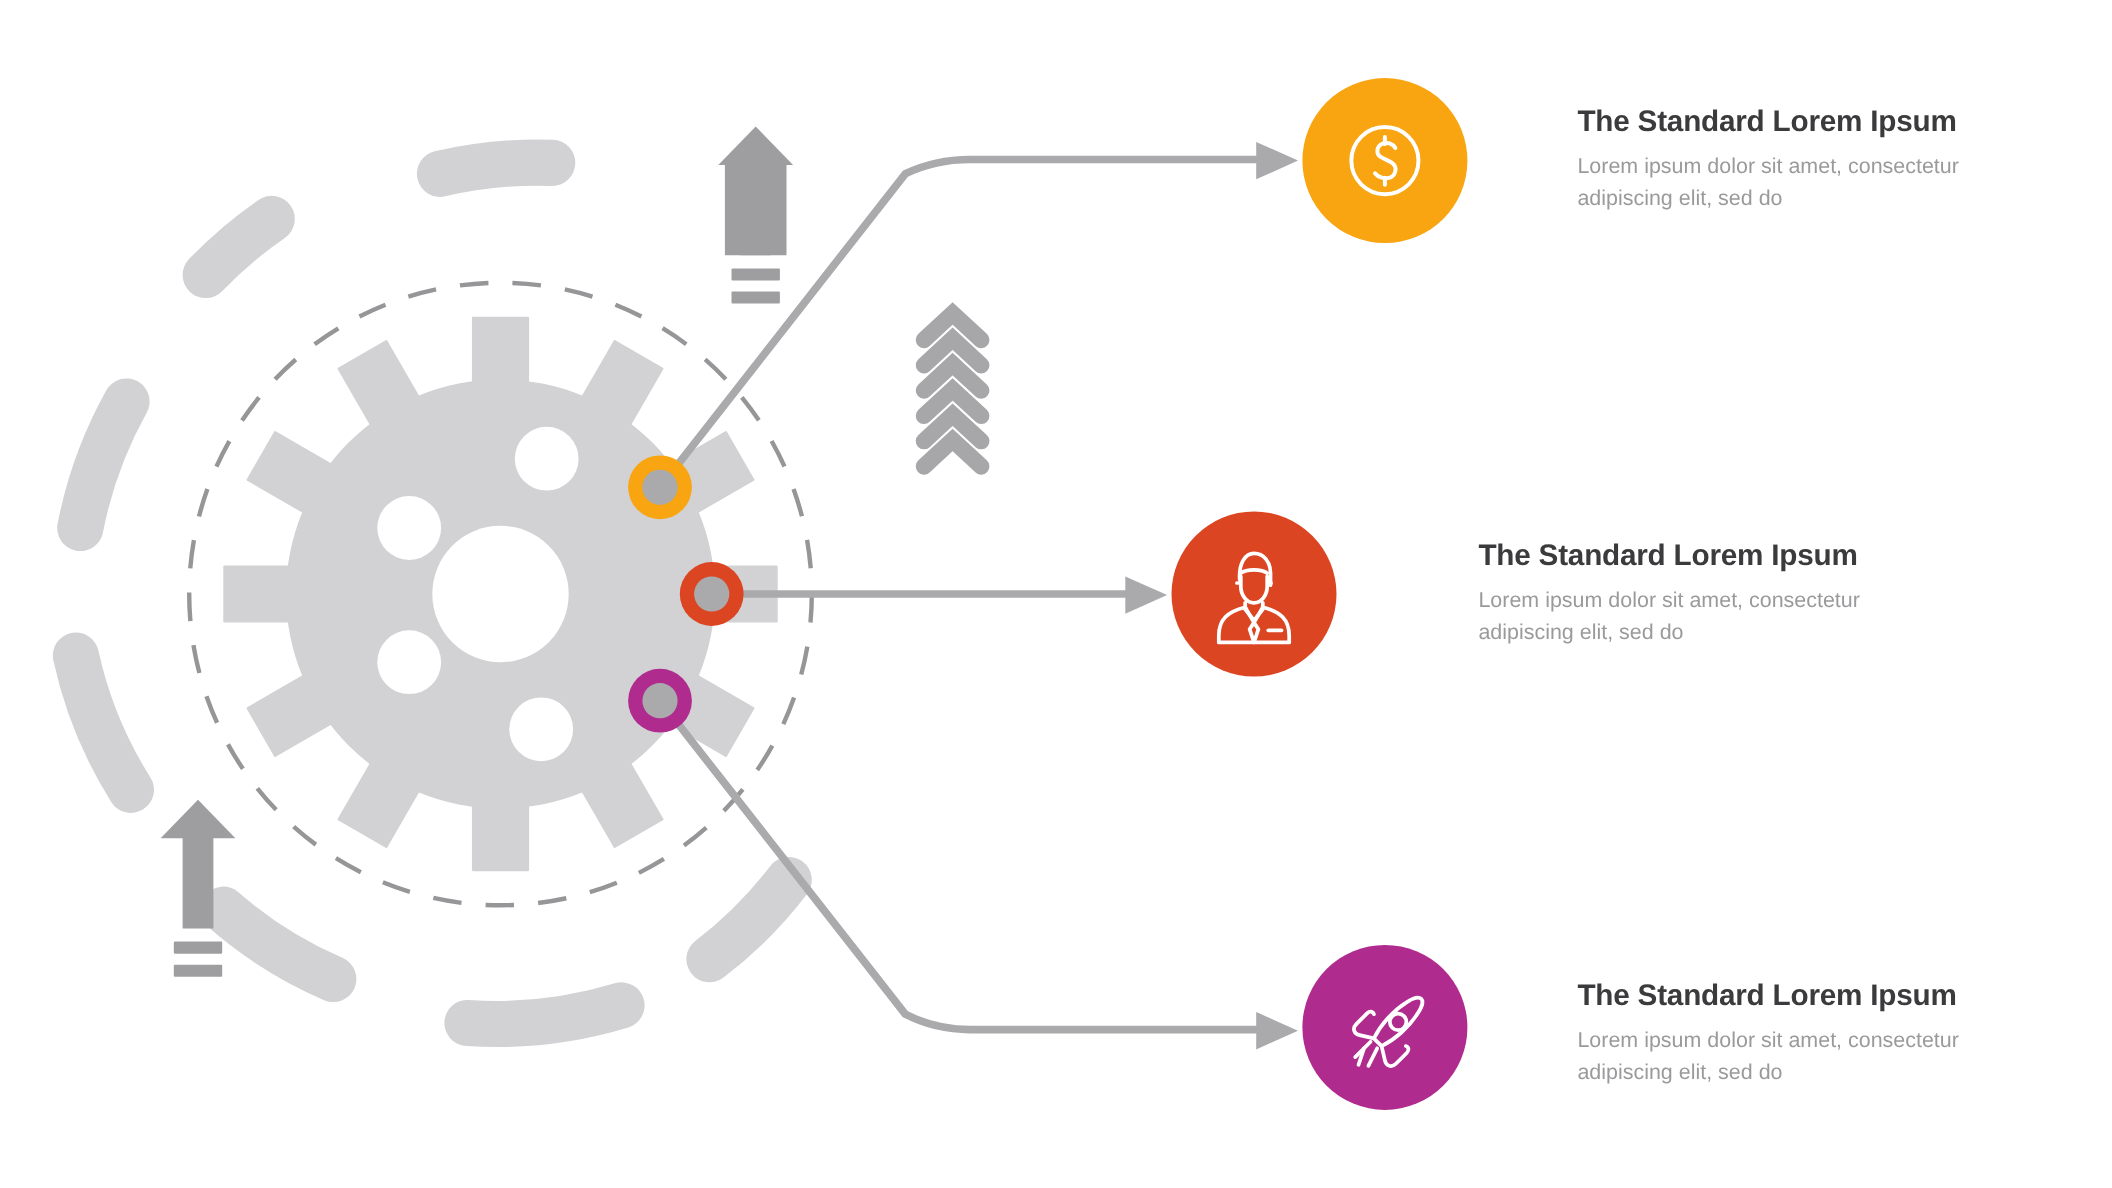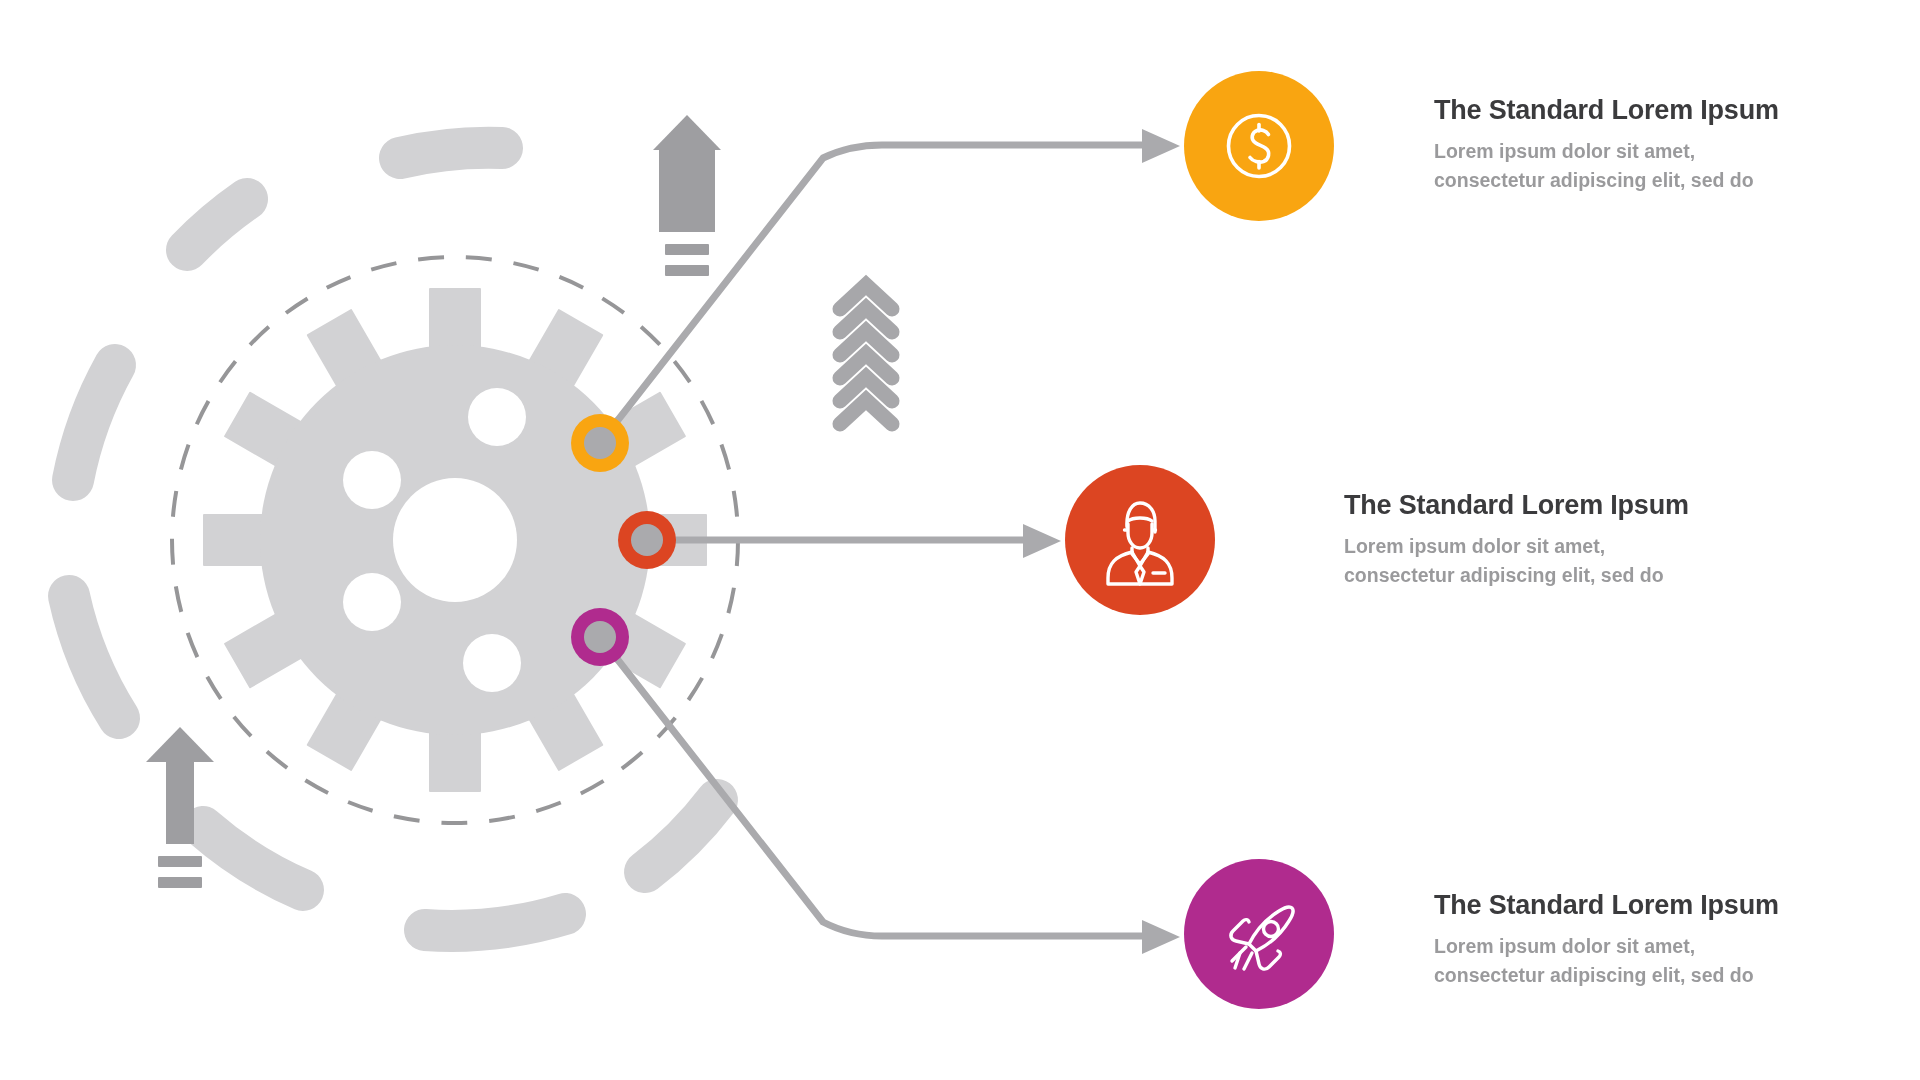--- a/index.html
+++ b/index.html
@@ -28,21 +28,21 @@
   }
   .tb-title {
     font-size: 27px;
     font-weight: bold;
     color: #3b3b3d;
     letter-spacing: -0.2px;
     white-space: nowrap;
   }
   .tb-body {
     font-size: 19.5px;
-    font-weight: bold;
+    font-weight: normal;
     color: #9a9a9c;
     line-height: 1.48;
     margin-top: 11px;
     max-width: 360px;
   }
   #block-1 { left: 1434px; top: 95px; }
   #block-2 { left: 1344px; top: 490px; }
   #block-3 { left: 1434px; top: 890px; }
 </style>
 </head>

